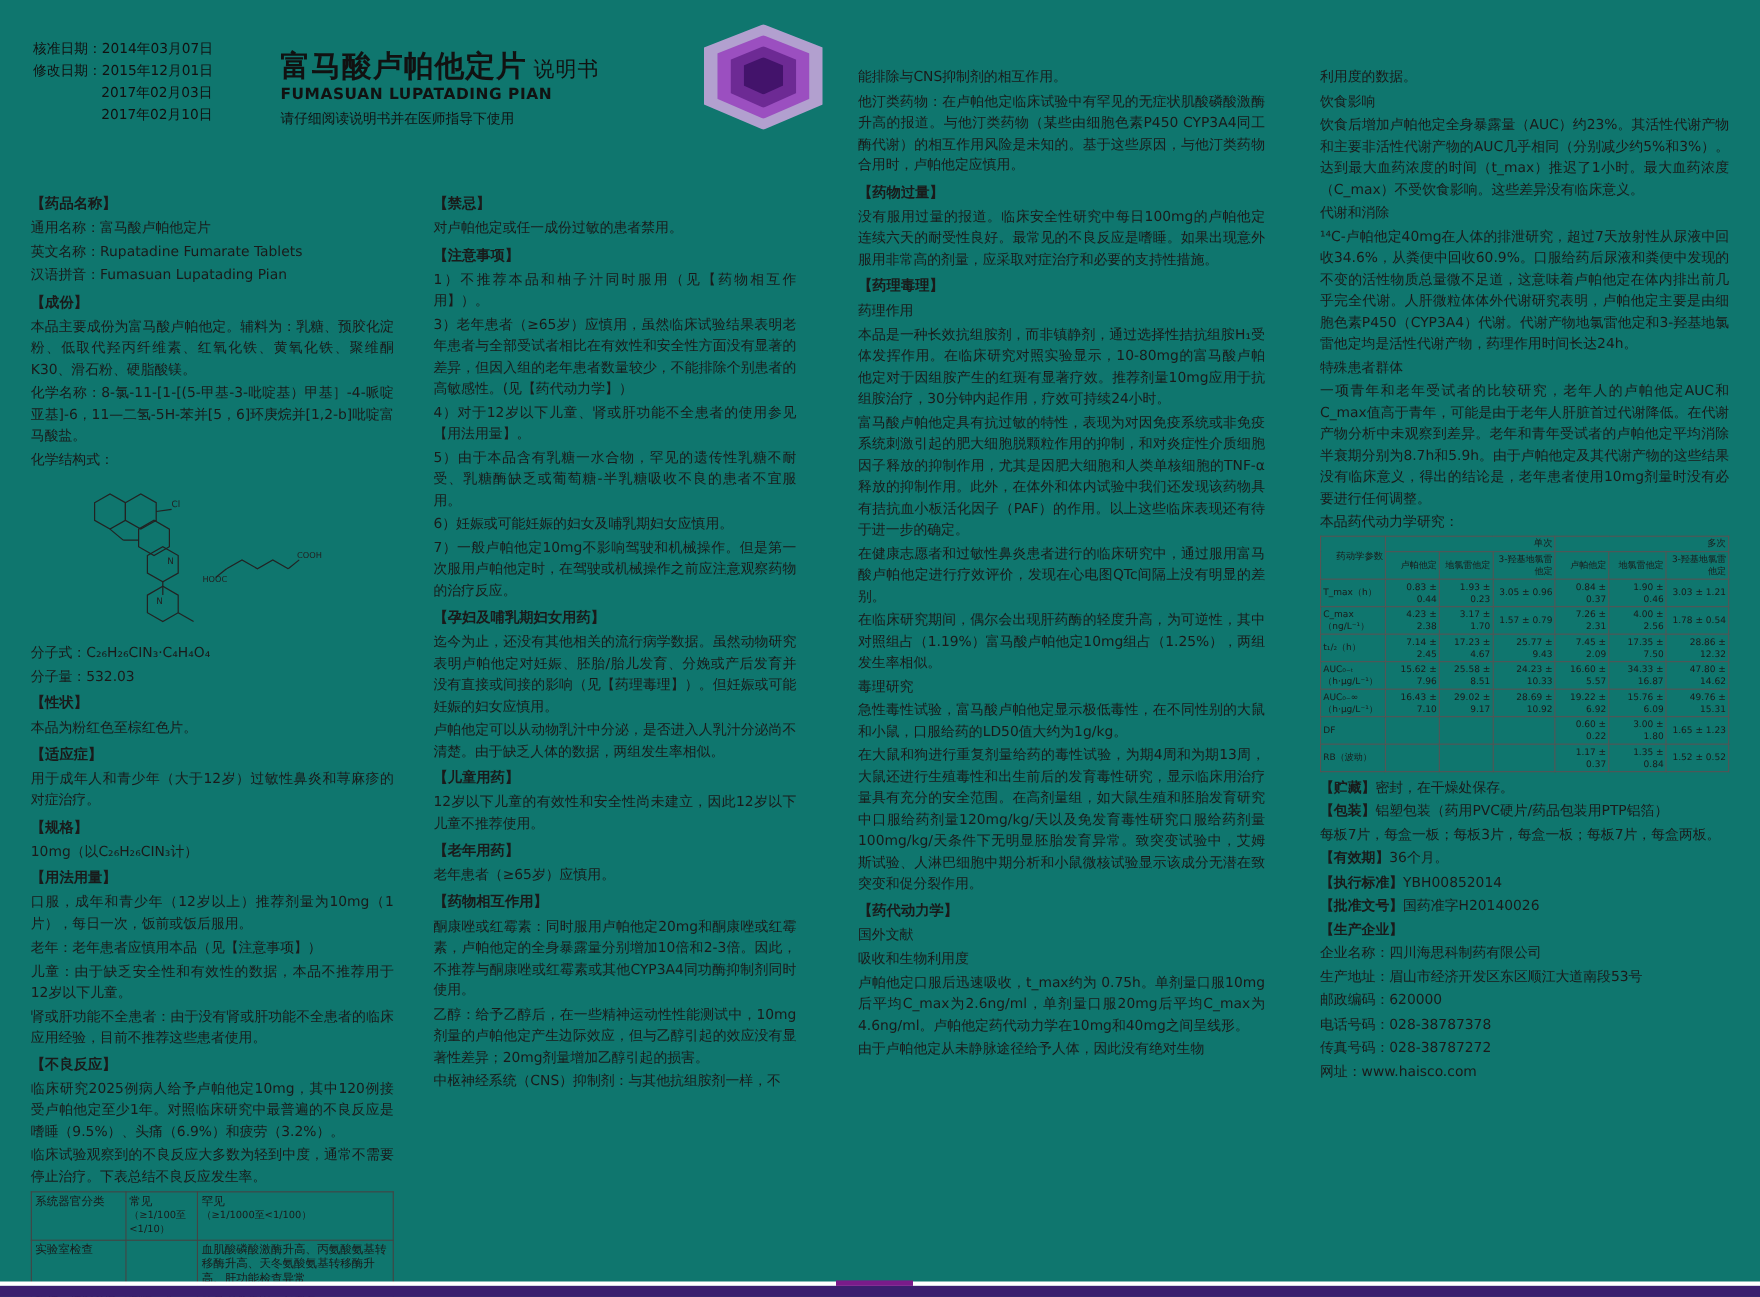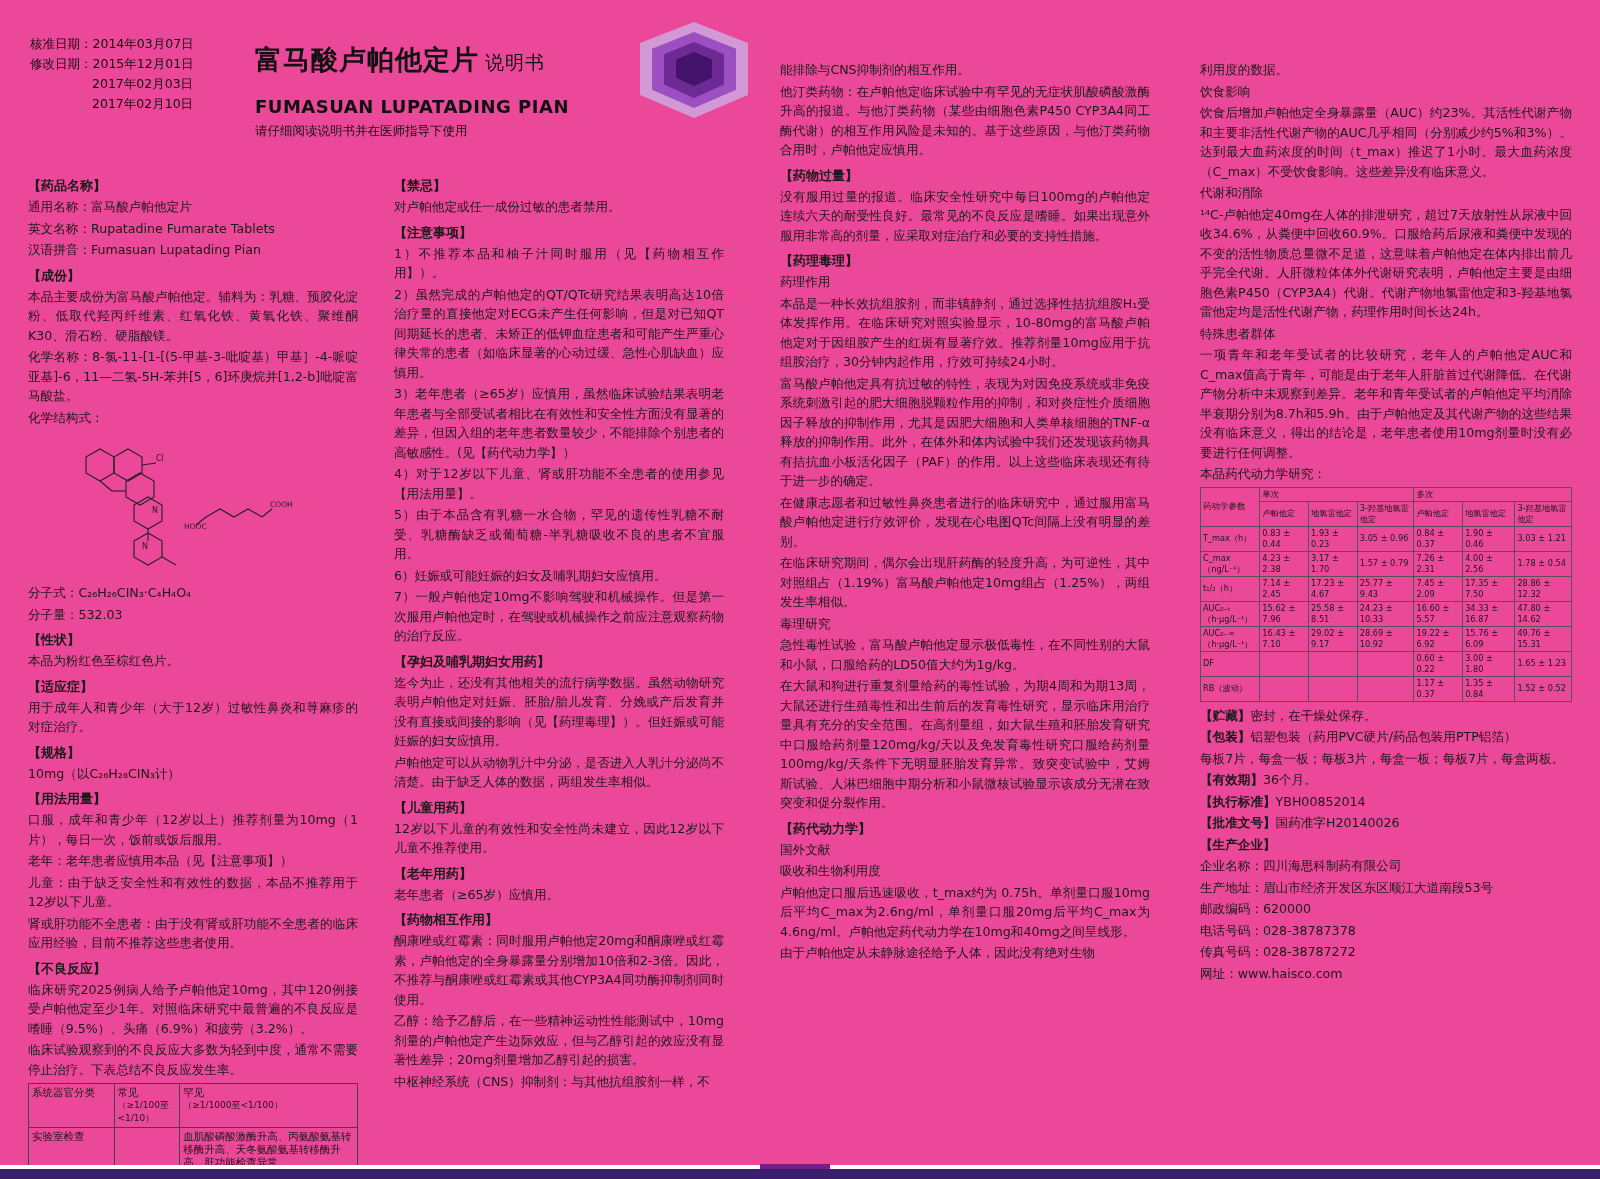--- a/index.html
+++ b/index.html
@@ -3,21 +3,21 @@
 <meta charset="utf-8">
 <style>
   html,body{margin:0;padding:0;background:#ffffff;}
   body{
     font-family:"DejaVu Sans","Liberation Sans",sans-serif;
     color:#1a1a1a;
   }
   #page{
     position:relative;
     width:1600px;height:1179px;
-    background:#ec4899;
+    background:#0f766e;
     overflow:hidden;
     box-sizing:border-box;
     text-decoration:underline;
   }
   
   .bottom-ribbon{position:absolute;left:0;right:0;height:10px;bottom:0;background:#3a1f6e;}
   .bottom-ribbon2{position:absolute;left:0;right:0;height:4px;bottom:10px;background:#ffffff;}
   .bottom-accent{position:absolute;bottom:10px;left:760px;width:70px;height:5px;background:#7a1b8a;}
 
   .col{position:absolute;top:0;box-sizing:border-box;padding:18px 10px 26px 10px;}
@@ -27,21 +27,21 @@
   #col4{left:1190px;width:392px;}
 
   
   .header{
     position:absolute;left:255px;top:42px;width:500px;height:110px;
   }
   .h-title{
     font-size:27px;font-weight:bold;letter-spacing:1px;color:#111;
   }
   .h-sub{
-    font-size:18px;font-weight:bold;letter-spacing:.5px;color:#111;margin-top:18px;
+    font-size:14px;font-weight:bold;letter-spacing:.5px;color:#111;margin-top:0;
   }
   .h-note{font-size:12.5px;color:#111;margin-top:6px;}
   .h-doc{font-size:19px;margin-left:6px;font-weight:normal;}
 
   .dates{
     position:absolute;left:30px;top:34px;width:230px;
     font-size:12.5px;line-height:20px;color:#111;
   }
   .dates div{white-space:nowrap;}
   .dates .ind{padding-left:62px;}
@@ -71,21 +71,21 @@
   }
   table.ar td{
     border:1px solid #444;padding:2px 3px;vertical-align:top;line-height:13px;
   }
   table.ar td.c1{width:26%;}
   table.ar td.c2{width:20%;}
   table.ar td.c3{width:54%;}
 
   
   table.pk{width:100%;border-collapse:collapse;font-size:8.2px;margin-top:3px;}
-  table.pk td,table.pk th{border:1px solid #555;padding:1px 2px;line-height:11px;text-align:left;font-weight:normal;}
+  table.pk td,table.pk th{border:1px solid #555;padding:1px 2px;line-height:11px;text-align:right;font-weight:normal;}
   table.pk th.grp{font-size:8.5px;}
   table.pk td.lbl{text-align:left;width:16%;}
 
   .company{font-size:12.6px;line-height:20px;}
 </style>
 </head>
 <body>
 
 <div id="page">
 
@@ -191,21 +191,20 @@
         </tbody>
     </table>
   </div>
 
   <div class="col" id="col2" style="top:152px;">
     <div class="sec-title">【禁忌】</div>
     <p class="t">对卢帕他定或任一成份过敏的患者禁用。</p>
 
     <div class="sec-title">【注意事项】</div>
     <p class="t">1）不推荐本品和柚子汁同时服用（见【药物相互作用】）。</p>
-    <p class="t">2）虽然完成的卢帕他定的QT/QTc研究结果表明高达10倍治疗量的直接他定对ECG未产生任何影响，但是对已知QT间期延长的患者、未矫正的低钾血症患者和可能产生严重心律失常的患者（如临床显著的心动过缓、急性心肌缺血）应慎用。</p>
     <p class="t">3）老年患者（≥65岁）应慎用，虽然临床试验结果表明老年患者与全部受试者相比在有效性和安全性方面没有显著的差异，但因入组的老年患者数量较少，不能排除个别患者的高敏感性。(见【药代动力学】）</p>
     <p class="t">4）对于12岁以下儿童、肾或肝功能不全患者的使用参见【用法用量】。</p>
     <p class="t">5）由于本品含有乳糖一水合物，罕见的遗传性乳糖不耐受、乳糖酶缺乏或葡萄糖-半乳糖吸收不良的患者不宜服用。</p>
     <p class="t">6）妊娠或可能妊娠的妇女及哺乳期妇女应慎用。</p>
     <p class="t">7）一般卢帕他定10mg不影响驾驶和机械操作。但是第一次服用卢帕他定时，在驾驶或机械操作之前应注意观察药物的治疗反应。</p>
 
     <div class="sec-title">【孕妇及哺乳期妇女用药】</div>
     <p class="t">迄今为止，还没有其他相关的流行病学数据。虽然动物研究表明卢帕他定对妊娠、胚胎/胎儿发育、分娩或产后发育并没有直接或间接的影响（见【药理毒理】）。但妊娠或可能妊娠的妇女应慎用。</p>
     <p class="t">卢帕他定可以从动物乳汁中分泌，是否进入人乳汁分泌尚不清楚。由于缺乏人体的数据，两组发生率相似。</p>
 

